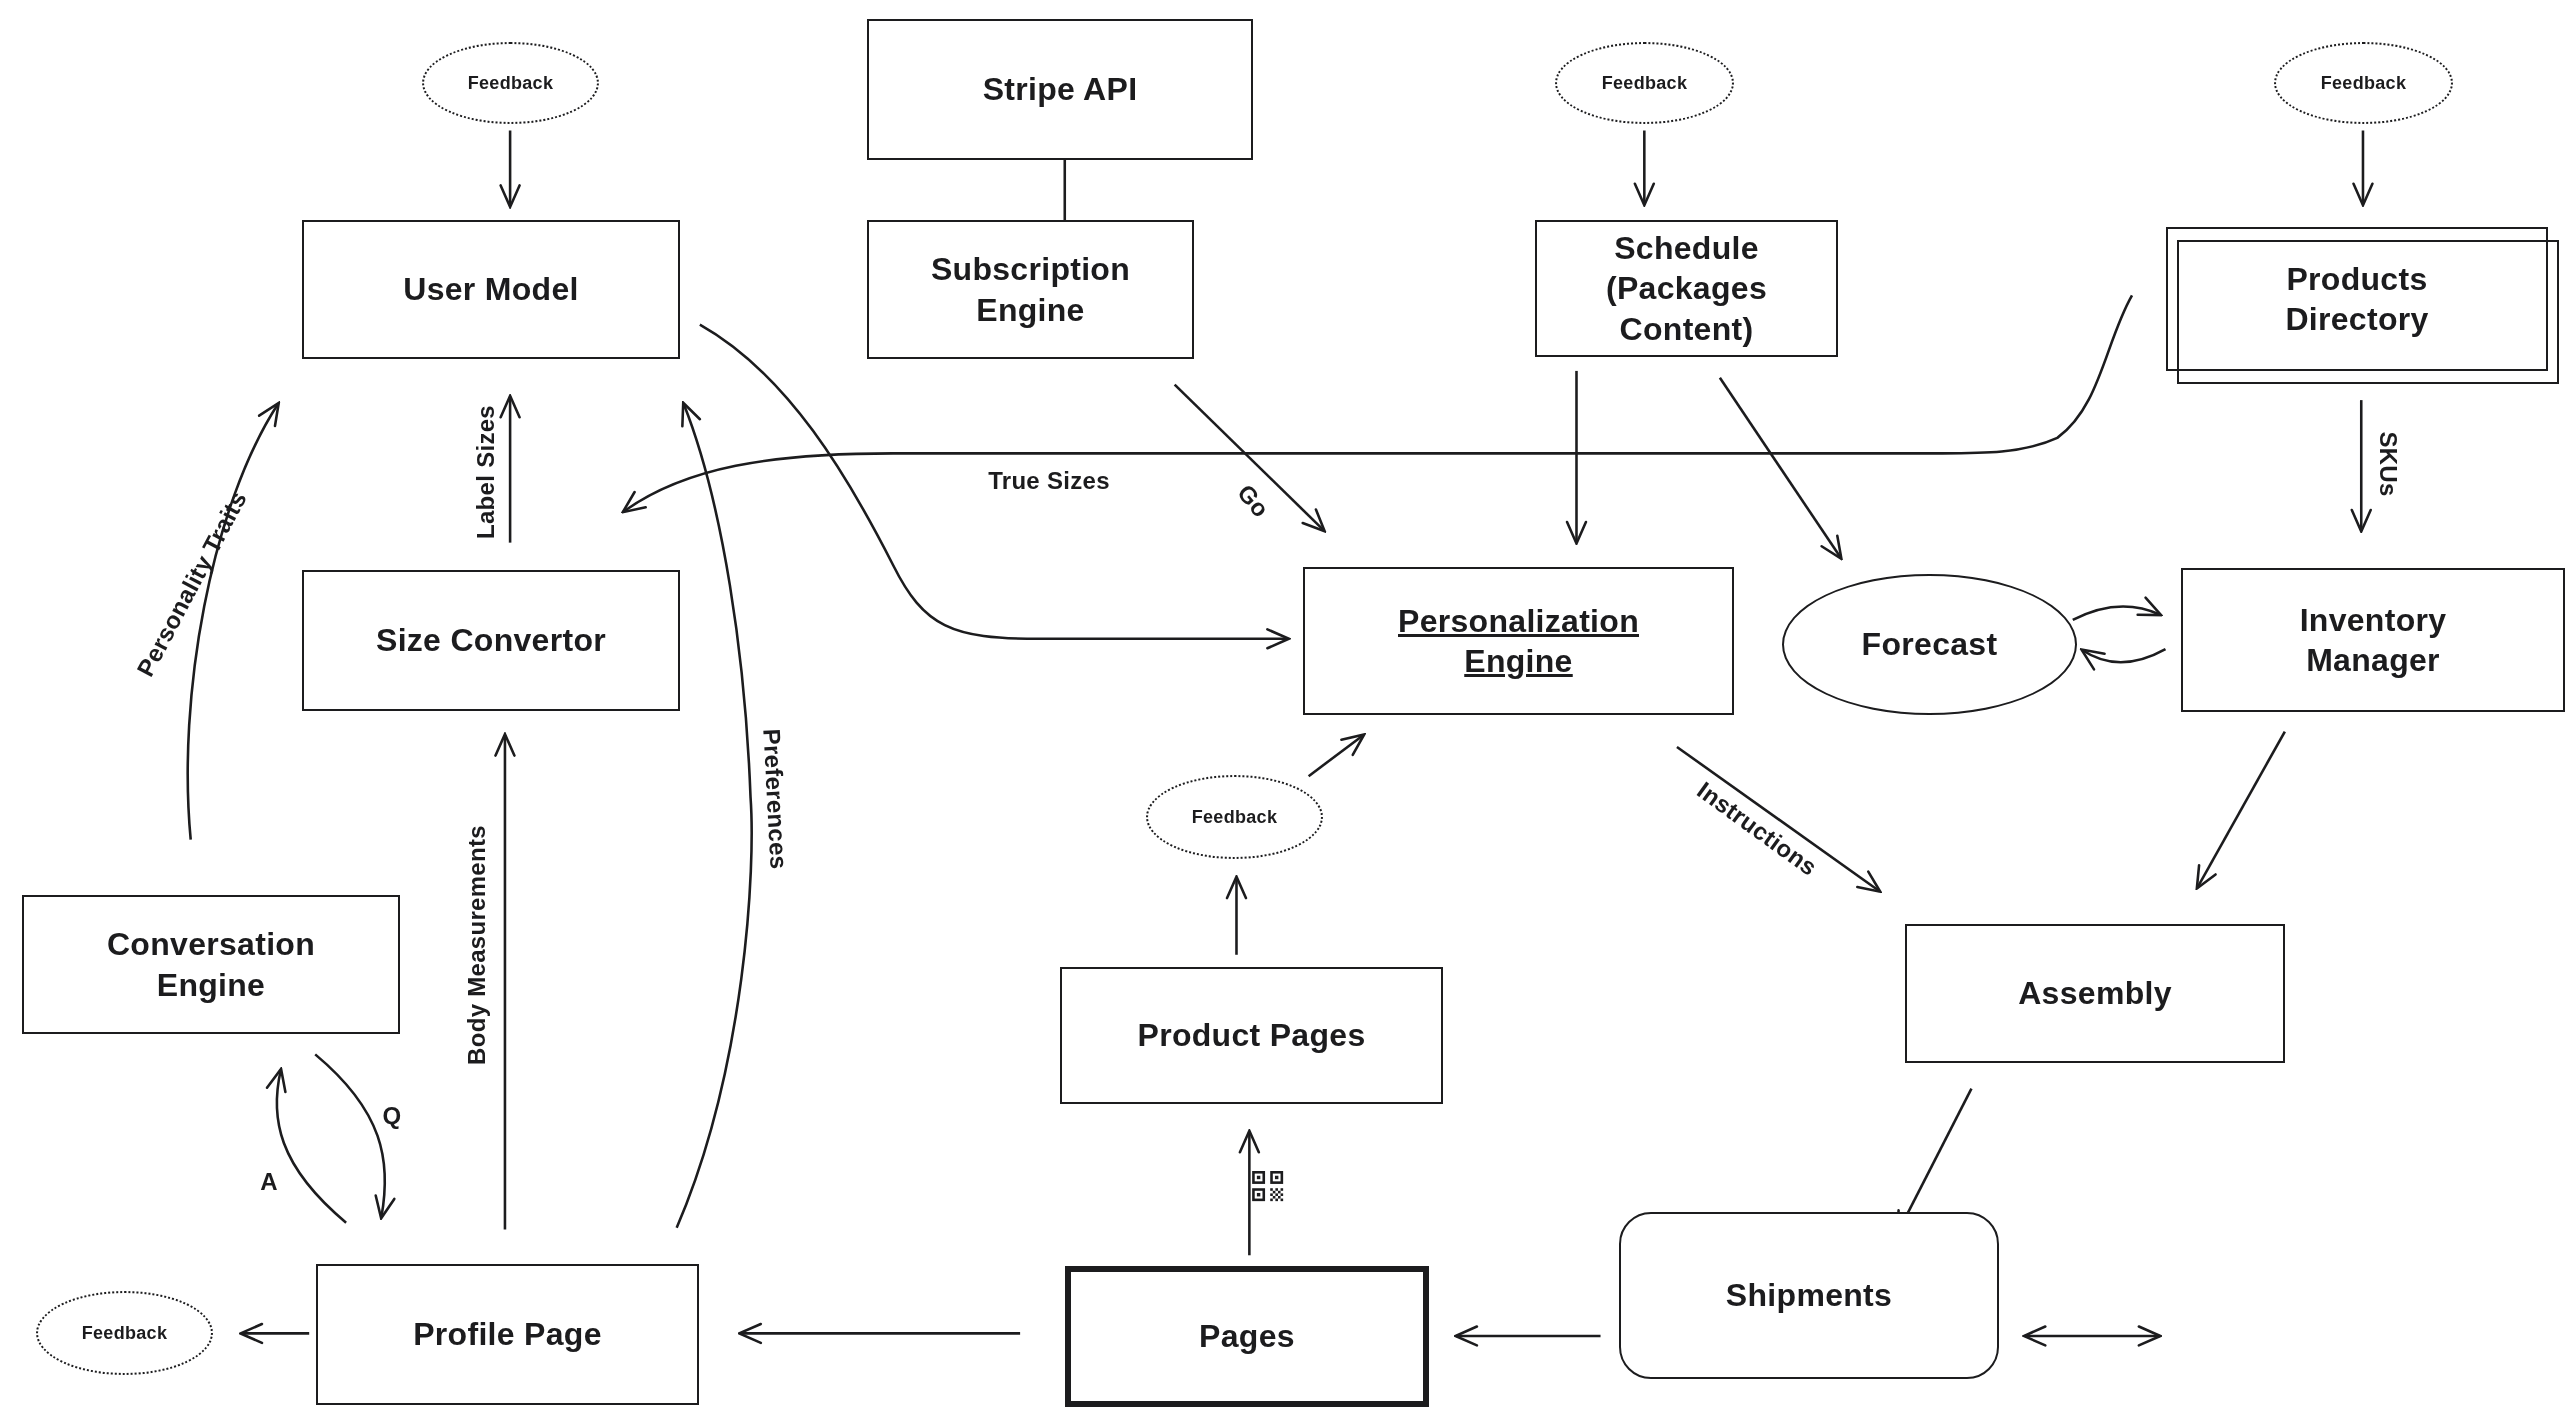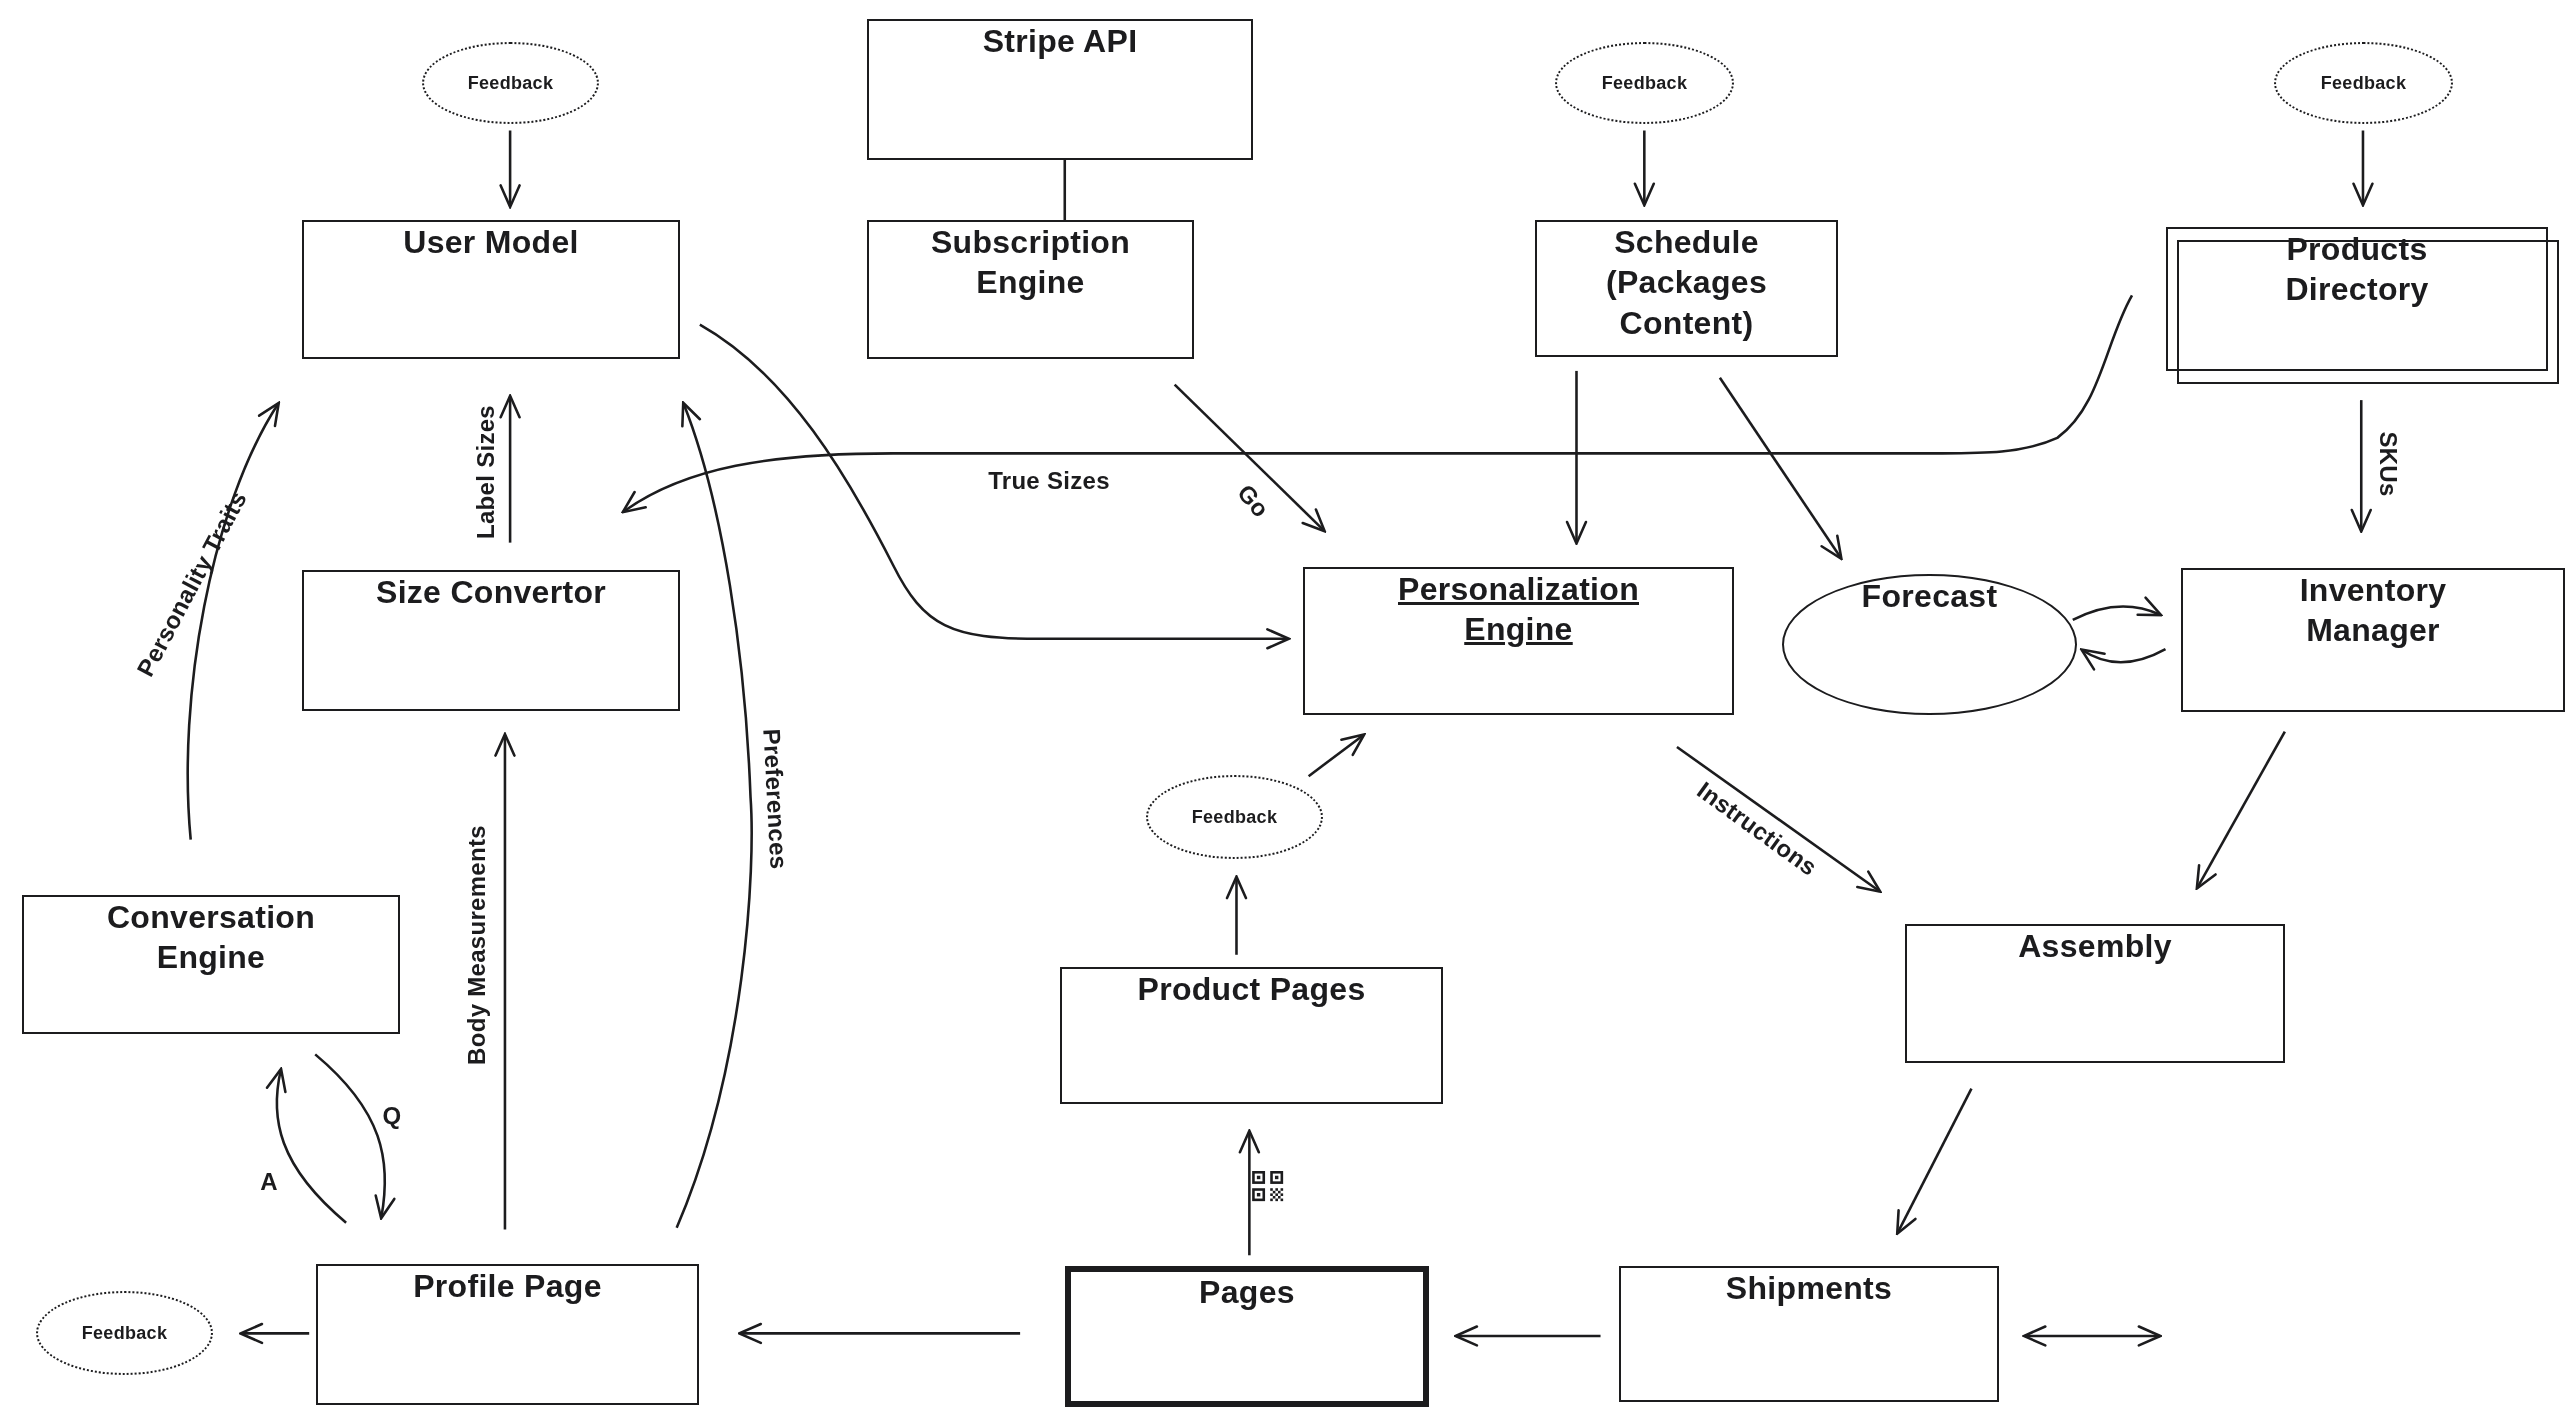--- a/index.html
+++ b/index.html
@@ -12,20 +12,21 @@
     color: #1c1c1e;
     overflow: hidden;
   }
   #edges { position: absolute; left: 0; top: 0; width: 2576px; height: 1427px; }
   .node {
     position: absolute;
     box-sizing: border-box;
     border: 2.6px solid #1c1c1e;
     background: #ffffff;
     display: flex;
+    align-items: center;
     justify-content: center;
     text-align: center;
     font-weight: 700;
     font-size: 32px;
     line-height: 1.26;
     letter-spacing: 0.3px;
     white-space: pre-line;
     z-index: 2;
   }
   .node.thick { border-width: 6.9px; }
@@ -122,21 +123,21 @@
 Engine</span></div>
   <div class="node ellipse" style="left:1782px; top:574px; width:295px; height:141px;"><span>Forecast</span></div>
   <div class="node" style="left:2181px; top:568px; width:384px; height:144px;"><span>Inventory
 Manager</span></div>
   <div class="node" style="left:22px; top:895px; width:378px; height:139px;"><span>Conversation
 Engine</span></div>
   <div class="node" style="left:1060px; top:967px; width:383px; height:137px;"><span>Product Pages</span></div>
   <div class="node" style="left:1905px; top:924px; width:380px; height:139px;"><span>Assembly</span></div>
   <div class="node" style="left:316px; top:1264px; width:383px; height:141px;"><span>Profile Page</span></div>
   <div class="node thick" style="left:1065px; top:1266px; width:364px; height:141px;"><span>Pages</span></div>
-  <div class="node" style="left:1619px; top:1266px; width:380px; height:136px;"><span>Shipments</span></div>
+  <div class="node" style="left:1619px; top:1212px; width:380px; height:167px;border-radius:32px;"><span>Shipments</span></div>
 
   <div class="feedback" style="left:422px; top:42px; width:177px; height:82px;">
       <span>Feedback</span>
     </div>
   <div class="feedback" style="left:1555px; top:42px; width:179px; height:82px;">
       <span>Feedback</span>
     </div>
   <div class="feedback" style="left:2274px; top:42px; width:179px; height:82px;">
       <span>Feedback</span>
     </div>

